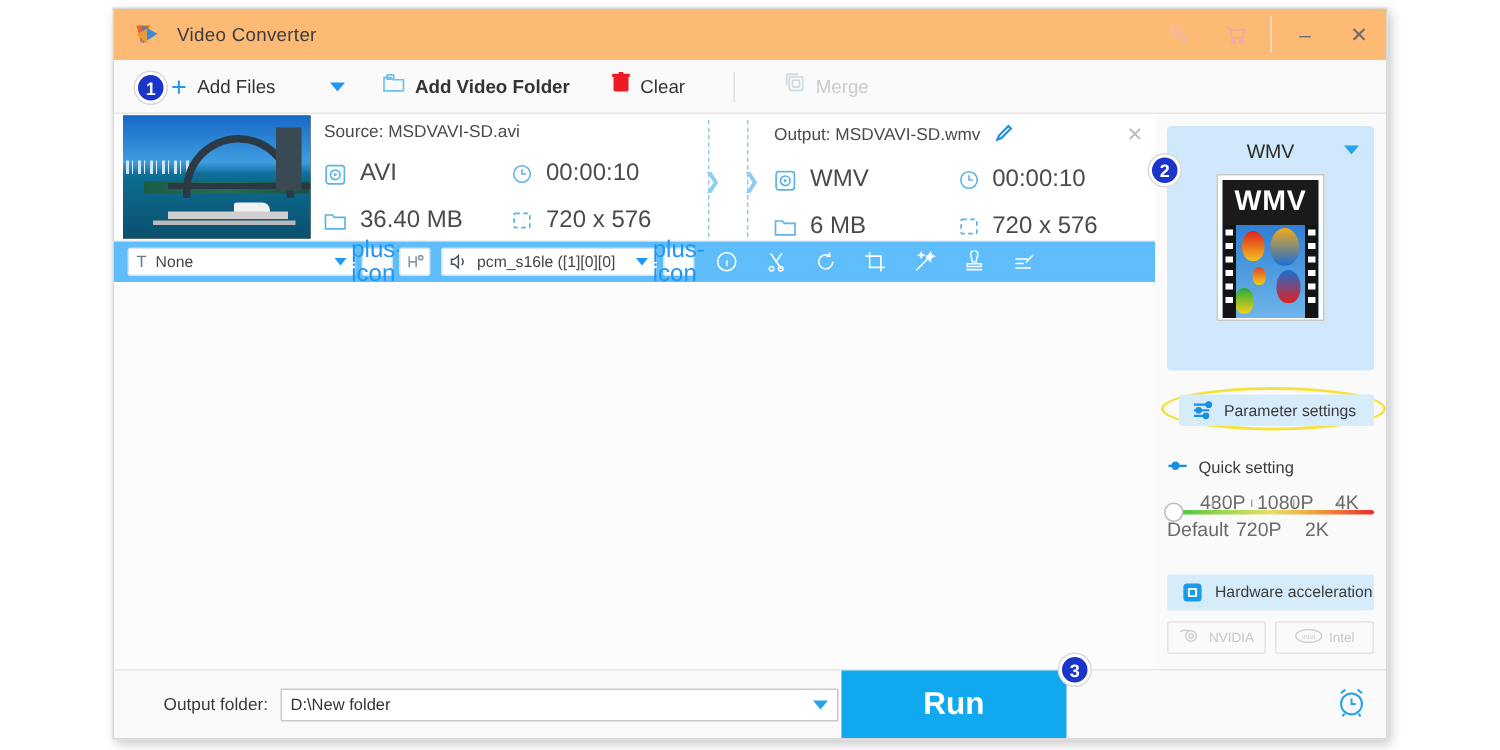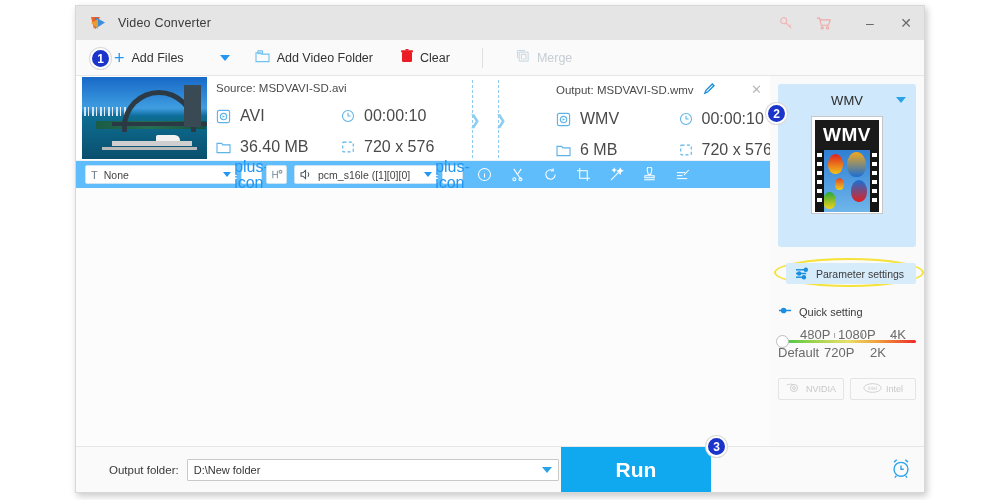--- a/index.html
+++ b/index.html
@@ -16,21 +16,21 @@
     position: absolute; left: 75px; top: 5px;
     width: 850px; height: 488px;
     background: #fafafa;
     border: 1px solid #d8d8d8;
     box-shadow: 2px 3px 7px rgba(0,0,0,.22);
     overflow: hidden;
   }
 
   
   .titlebar {
-    position: relative; height: 34px; background: #e5e5e5;
+    position: relative; height: 34px; background: #fdba74;
     display: flex; align-items: center;
   }
   .app-logo { margin-left: 13px; width: 18px; height: 18px; position: relative; }
   .app-title { margin-left: 11px; font-size: 12.5px; color: #3b3b3b; letter-spacing: .2px; }
   .tb-right { position: absolute; right: 0; top: 0; height: 34px; display: flex; align-items: center; }
   .tb-icon {
     width: 38px; height: 34px; display: flex; align-items: center; justify-content: center;
     color: #f0b8b8;
   }
   .tb-sep { width: 1px; height: 24px; background: #e4e4e4; margin: 0 4px; }
@@ -88,21 +88,21 @@
   }
   .bridge-deck { position: absolute; left: 30px; top: 45px; width: 95px; height: 4px; background: #2a3943; }
   .pylon-r { position: absolute; left: 102px; top: 8px; width: 17px; height: 42px; background: #3a4a55; }
   .trees { position: absolute; left: 14px; top: 44px; width: 110px; height: 8px;
            background: linear-gradient(90deg,#1d5a3a,#2b7048,#174f33); opacity: .85; }
   .pier { position: absolute; left: 30px; top: 64px; width: 80px; height: 5px; background: #cfcfcf; }
   .pier2 { position: absolute; left: 20px; top: 70px; width: 95px; height: 3px; background: #b9b9b9; }
   .boat { position: absolute; left: 74px; top: 58px; width: 24px; height: 7px; background: #f2f2f2; border-radius: 2px 6px 2px 2px; }
 
   .src-block { position: absolute; left: 140px; top: 6px; width: 250px; }
-  .out-block { position: absolute; left: 440px; top: 6px; width: 245px; margin-left: 40px; }
+  .out-block { position: absolute; left: 440px; top: 6px; width: 245px; }
   .card-head { font-size: 11.5px; color: #4a4a4a; display: flex; align-items: center; gap: 9px; }
   .meta-row { display: flex; margin-top: 13px; }
   .meta { display: flex; align-items: center; width: 126px; font-size: 16px; color: #4a4a4a; }
   .meta .mi { margin-right: 9px; display: flex; align-items: center; }
 
   .arrows { position: absolute; left: 392px; top: 0px; width: 46px; height: 85px; }
   .dashline { position: absolute; top: 4px; width: 0; height: 78px; border-left: 1px dashed #8fcdf0; }
   .chev { position: absolute; top: 36px; color: #8fcdf0; font-size: 14px; }
   .card-close { position: absolute; right: 9px; top: 6px; color: #b9b9b9; font-size: 13px; }
 
@@ -255,21 +255,21 @@
 
     <div class="tool-item">
       <span class="plus-blue">+</span>
       <span class="tool-label">Add Files</span>
     </div>
 
     <div class="tool-item" style="margin-left:36px;">
       <span class="caret-blue"></span>
     </div>
 
-    <div class="tool-item" style="margin-left:25px;">
+    <div class="tool-item" style="margin-left:25px;font-weight:bold;">
       <span>
         <svg width="15" height="13" viewBox="0 0 16 14" fill="none" stroke="#6ec1f0" stroke-width="1.2">
           <path d="M1 3 V12.5 H15 V4.5 H7.5 L6 3 Z"></path>
               <rect x="3" y="1" width="5" height="3" rx=".5"></rect>
         </svg>
       </span>
       <span class="tool-label">Add Video Folder</span>
     </div>
 
     <div class="tool-item" style="margin-left:28px;">
@@ -576,20 +576,30 @@
           <span class="tick" style="left:114px;"></span>
           <span class="knob"></span>
         </div>
         <div class="s-bot">
           <span style="left:0px;">Default</span>
           <span style="left:46px;">720P</span>
           <span style="left:92px;">2K</span>
         </div>
       </div>
 
+      <div class="hw">
+        <span style="margin:0 8px 0 10px;display:flex;">
+          <svg width="14" height="14" viewBox="0 0 15 15">
+            <rect x="1" y="1" width="13" height="13" rx="2.5" fill="#1a9ae8"></rect>
+            <rect x="4.2" y="4.2" width="6.6" height="6.6" rx="1" fill="#fff"></rect>
+            <rect x="5.6" y="5.6" width="3.8" height="3.8" rx=".6" fill="#1a9ae8"></rect>
+          </svg>
+        </span>
+        <span>Hardware acceleration</span>
+      </div>
 
       <div class="gpu-row">
         <div class="gpu">
           <span>
             <svg width="16" height="10" viewBox="0 0 18 11" fill="none" stroke="#cfcfcf" stroke-width="1.1">
               <path d="M5 5.5 A4 4 0 0 1 13 5.5 A4 4 0 0 1 5 5.5"></path>
                   <circle cx="9" cy="5.5" r="1.6"></circle>
                   <path d="M1 2 C4 1 6 1 8 1.6"></path>
             </svg>
           </span>

